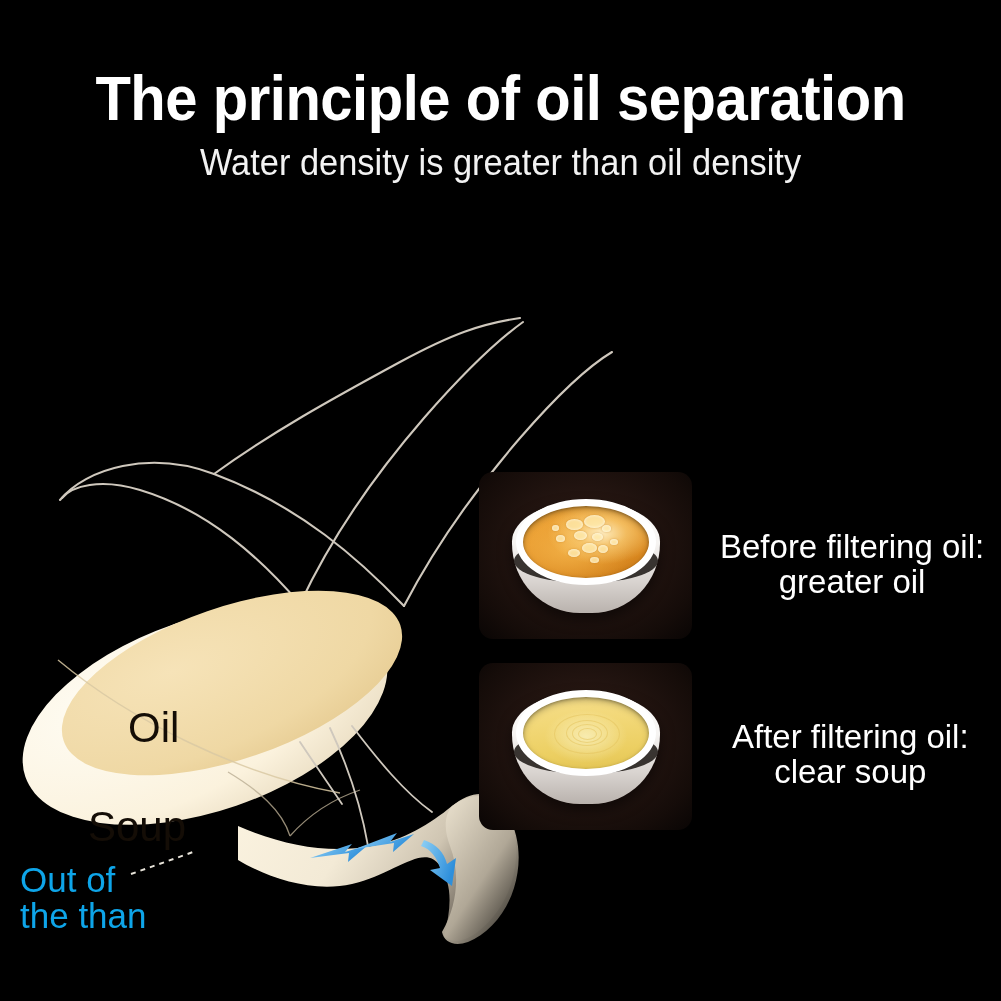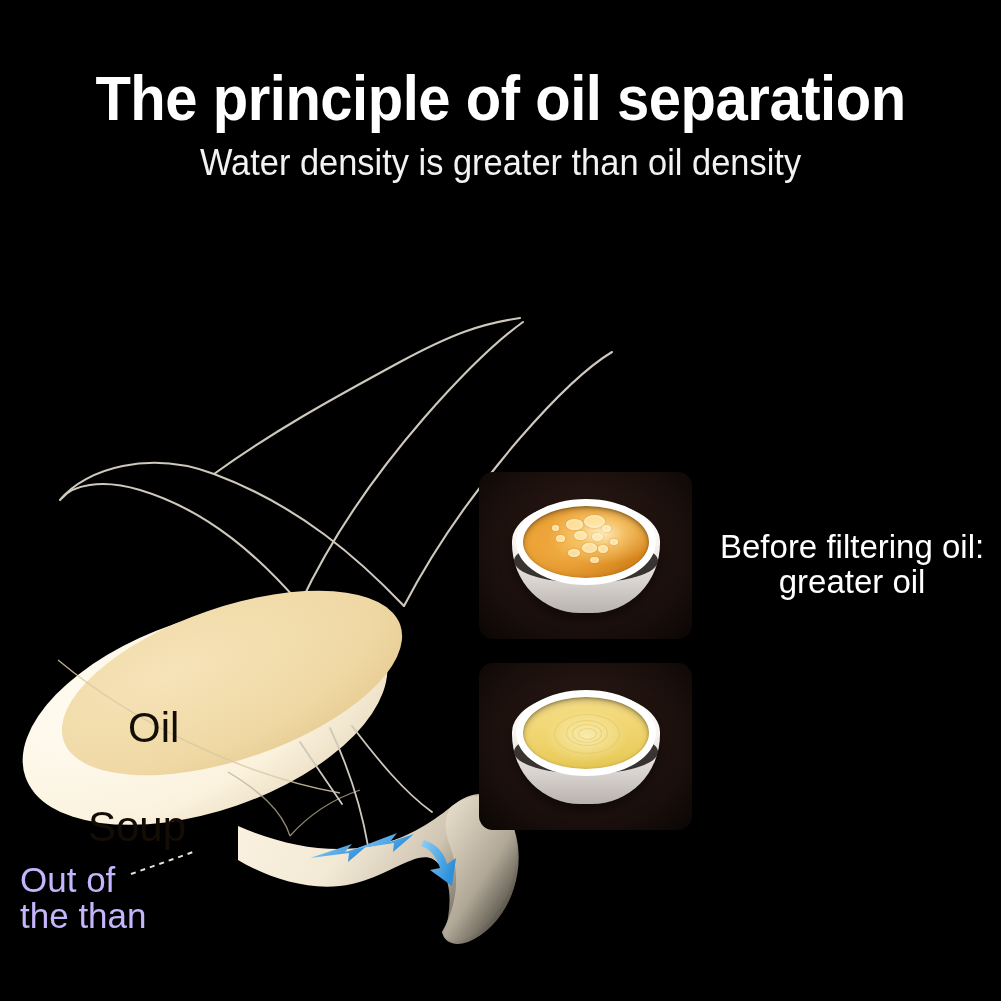--- a/index.html
+++ b/index.html
@@ -68,21 +68,21 @@
     white-space: nowrap;
     margin-top: 36px;
   }
   #label-oil { left: 128px; top: 668px; }
   #label-soup { left: 88px; top: 767px; }
 
   #label-outofsoup {
     position: absolute;
     left: 20px;
     top: 862px;
-    color: #c4b5fd;
+    color: #0ea5e9;
     font-family: "Liberation Sans", sans-serif;
     font-size: 35px;
     line-height: 1.02;
     white-space: nowrap;
   }
 
   
   .photo-panel {
     position: absolute;
     border-radius: 14px;
@@ -335,14 +335,18 @@
         <div class="ripples">
           <i style="left:44px; top:24px; width:40px; height:24px;"></i>
           <i style="left:50px; top:28px; width:28px; height:17px;"></i>
           <i style="left:56px; top:32px; width:17px; height:10px;"></i>
           <i style="left:32px; top:18px; width:64px; height:38px;"></i>
         </div>
       </div>
       <div class="bowl-lip"></div>
     </div>
   </div>
+  <div class="photo-caption" id="caption-after">
+    <span class="cap-line">After filtering oil:</span>
+    <span class="cap-line">clear soup</span>
+  </div>
 
 </div>
 
 </body></html>

